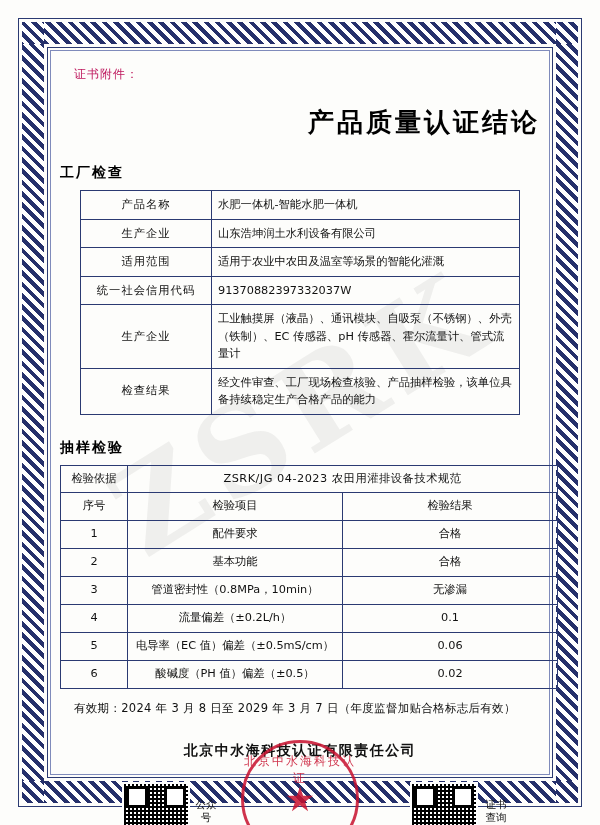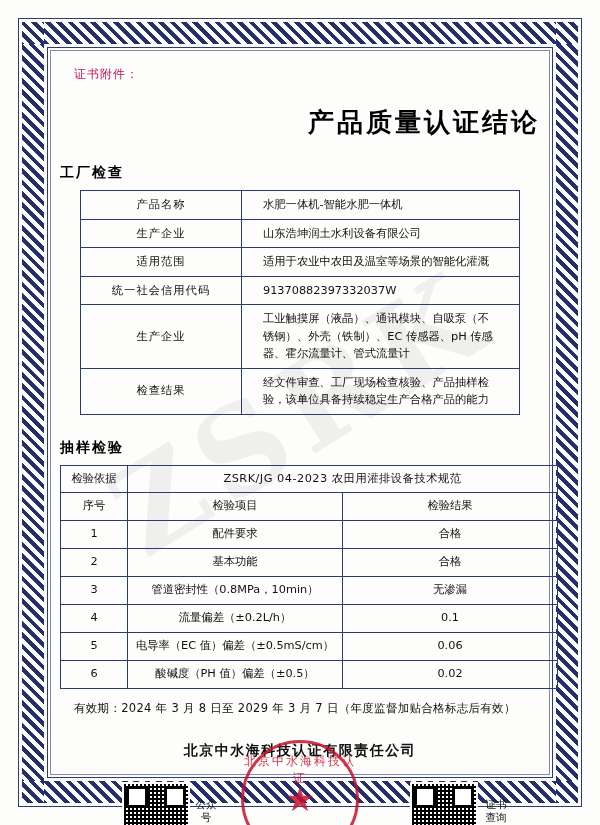--- a/index.html
+++ b/index.html
@@ -113,21 +113,21 @@
   table.doc {
     border-collapse: collapse;
     width: 440px;
     margin: 0 auto;
     table-layout: fixed;
   }
   table.doc td {
     border: 1px solid #2b3a72;
     font-size: 11.3px;
     color: #111;
-    padding: 5px 21px;
+    padding: 5px 6px;
     line-height: 1.55;
     vertical-align: middle;
   }
   td.label {
     width: 118px;
     text-align: center;
     letter-spacing: 1px;
   }
   td.value {
     padding-left: 10px;

